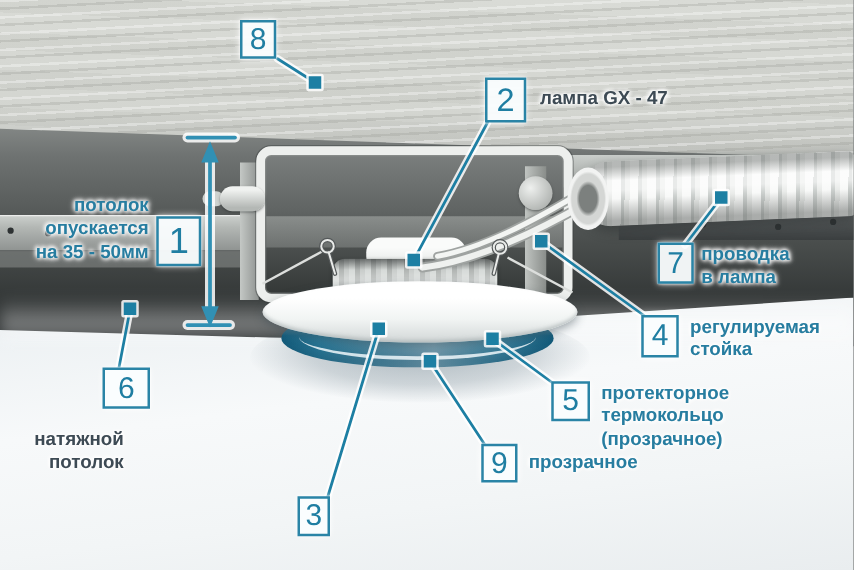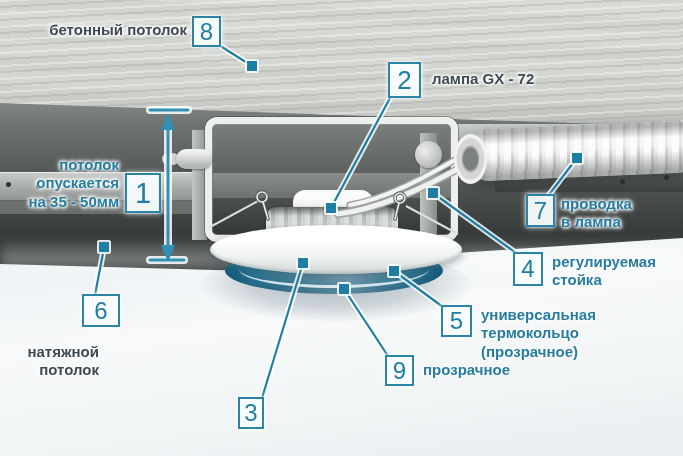--- a/index.html
+++ b/index.html
@@ -228,28 +228,27 @@
   <div class="numbox b8">8</div>
   <div class="numbox b2">2</div>
   <div class="numbox b1">1</div>
   <div class="numbox b7">7</div>
   <div class="numbox b4">4</div>
   <div class="numbox b6">6</div>
   <div class="numbox b5">5</div>
   <div class="numbox b9">9</div>
   <div class="numbox b3">3</div>
 
-  <div class="lbl dark l8">бетонный потолок</div>
-  <div class="lbl dark l2">лампа GX - 72</div>
+  <div class="lbl dark l2">лампа GX - 47</div>
   <div class="lbl teal l1 r">потолок
 опускается
 на 35 - 50мм</div>
   <div class="lbl teal l7">проводка
 в лампа</div>
   <div class="lbl teal l4">регулируемая
 стойка</div>
   <div class="lbl dark l6 r">натяжной
 потолок</div>
-  <div class="lbl teal l5">универсальная термокольцо
+  <div class="lbl teal l5">протекторное термокольцо
 (прозрачное)</div>
   <div class="lbl teal l9">прозрачное</div>
 
 </div>
 
 </body></html>

